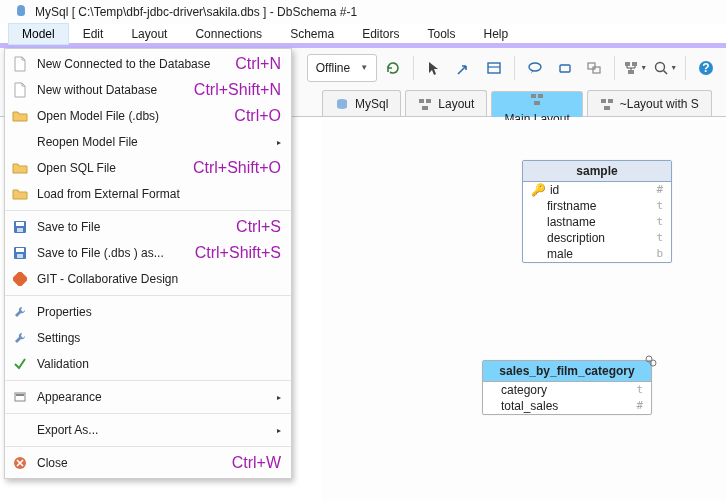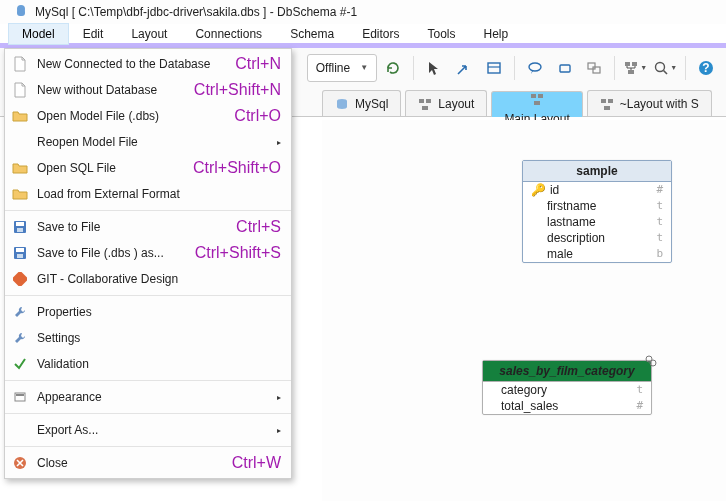--- a/index.html
+++ b/index.html
@@ -16,21 +16,21 @@
   .tb-dd .caret { font-size:8px; color:#555; }
   .tabs { height:30px; display:flex; align-items:flex-end; padding-left:322px; border-bottom:1px solid #c9c9c9; background:#fafafa; margin-top:-1px; position:relative;}
   .tab { height:26px; display:flex; align-items:center; gap:6px; padding:0 12px; border:1px solid #c9c9c9; border-bottom:none; background:#f4f4f4; margin-right:4px; border-top-left-radius:3px; border-top-right-radius:3px; font-size:12px; white-space:nowrap;}
   .tab.active { background:#7dd3fc; position:relative; top:1px;flex-direction:column;}
   .tab .tabicon { width:14px; height:14px; }
   .tab .close { font-size:11px; color:#555; margin-left:4px;}
   .canvas { position:absolute; left:322px; right:0; top:120px; bottom:0; background:#fdfdfd;}
   .entity { position:absolute; border:1px solid #8ea7c4; border-radius:2px; background:#fff; min-width:150px; box-shadow:0 0 0 1px rgba(0,0,0,0.02); }
   .entity.gray { border-color:#b0b0b0; }
   .entity .ehead { background:#dfe8f2; text-align:center; font-weight:600; padding:3px 6px; border-bottom:1px solid #8ea7c4; font-size:12px;}
-  .entity.gray .ehead { background:#15803d; border-bottom:1px solid #b0b0b0;font-style:italic;}
+  .entity.gray .ehead { background:#7dd3fc; border-bottom:1px solid #b0b0b0;}
   .entity .erow { display:flex; justify-content:space-between; padding:1px 8px; font-size:12px; }
   .entity .erow .t { color:#aaa; font-family: Consolas, monospace; font-size:11px;}
   .entity .key { color:#caa200; margin-right:4px;}
   .entity .corner { position:absolute; top:-6px; right:-6px; width:12px; height:12px; }
   .entity .corner svg { display:block;}
   
   .dropdown { position:absolute; left:4px; top:48px; width:288px; background:#fdfdfd; border:1px solid #cfcfcf; box-shadow:2px 3px 6px rgba(0,0,0,0.25); z-index:50; padding:2px 0;}
   .dropdown .drow { display:flex; align-items:center; height:26px; padding:0 10px 0 6px; gap:8px;}
   .dropdown .drow .icon { width:18px; height:18px; display:flex; align-items:center; justify-content:center; flex:0 0 18px;}
   .dropdown .drow .label { flex:1; font-size:12px;}

